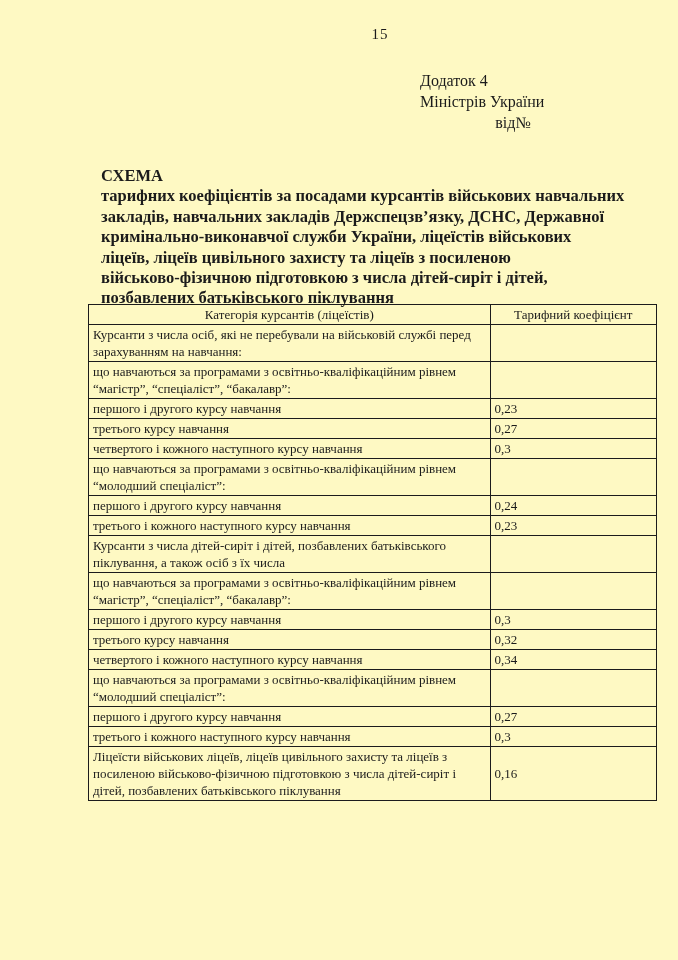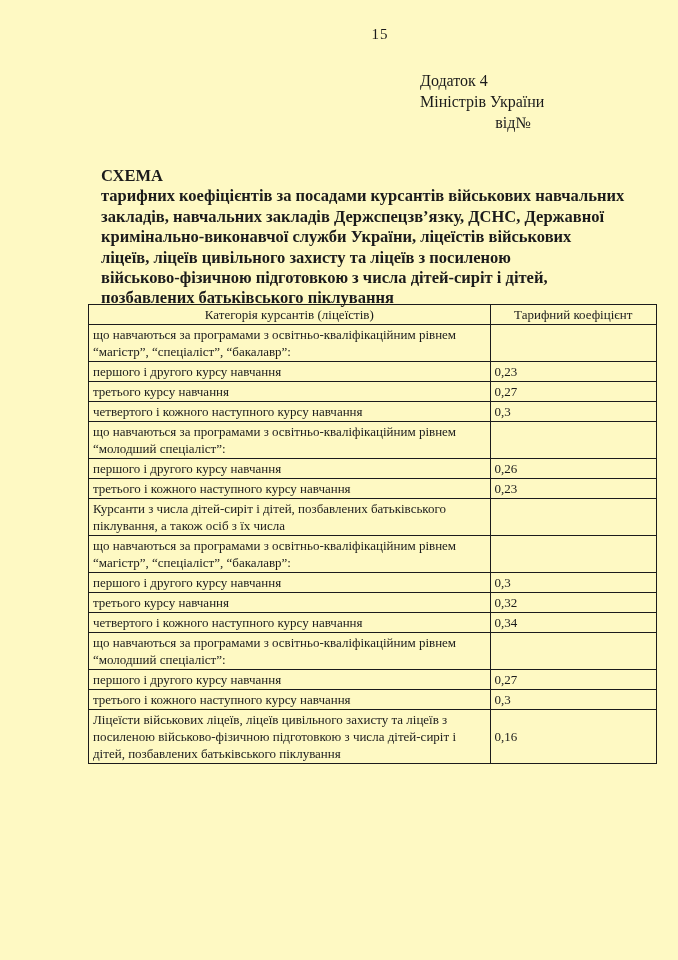--- a/index.html
+++ b/index.html
@@ -108,20 +108,24 @@
       <col style="width:29.3%">
     </colgroup>
     <thead>
       <tr>
         <th>Категорія курсантів (ліцеїстів)</th>
         <th>Тарифний коефіцієнт</th>
       </tr>
     </thead>
     <tbody>
       <tr>
+        <td class="cat">Курсанти з числа осіб, які не перебували на військовій службі перед зарахуванням на навчання:</td>
+        <td class="coef"></td>
+      </tr>
+      <tr>
         <td class="cat">що навчаються за програмами з освітньо-кваліфікаційним рівнем “магістр”, “спеціаліст”, “бакалавр”:</td>
         <td class="coef"></td>
       </tr>
       <tr>
         <td class="cat">першого і другого курсу навчання</td>
         <td class="coef">0,23</td>
       </tr>
       <tr>
         <td class="cat">третього курсу навчання</td>
         <td class="coef">0,27</td>
@@ -129,21 +133,21 @@
       <tr>
         <td class="cat">четвертого і кожного наступного курсу навчання</td>
         <td class="coef">0,3</td>
       </tr>
       <tr>
         <td class="cat">що навчаються за програмами з освітньо-кваліфікаційним рівнем “молодший спеціаліст”:</td>
         <td class="coef"></td>
       </tr>
       <tr>
         <td class="cat">першого і другого курсу навчання</td>
-        <td class="coef">0,26</td>
+        <td class="coef">0,24</td>
       </tr>
       <tr>
         <td class="cat">третього і кожного наступного курсу навчання</td>
         <td class="coef">0,23</td>
       </tr>
       <tr>
         <td class="cat">Курсанти з числа дітей-сиріт і дітей, позбавлених батьківського піклування, а також осіб з їх числа</td>
         <td class="coef"></td>
       </tr>
       <tr>

